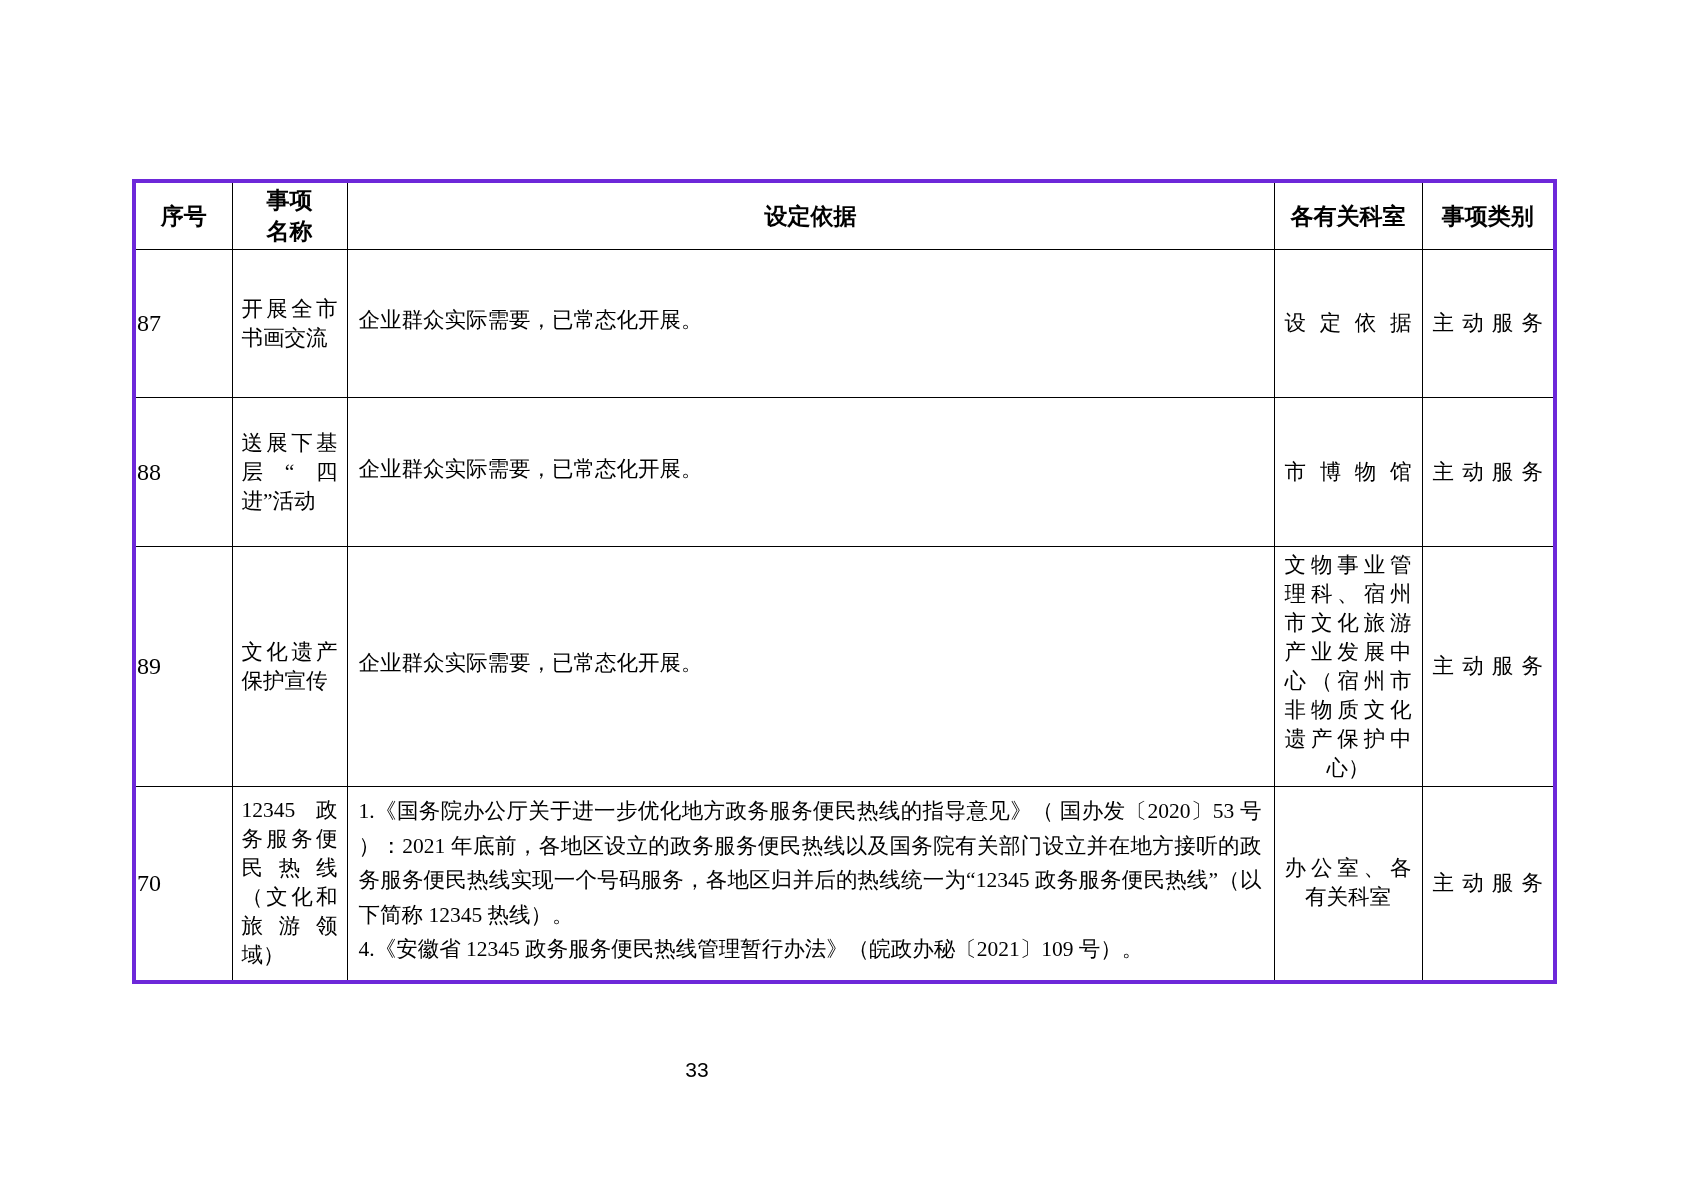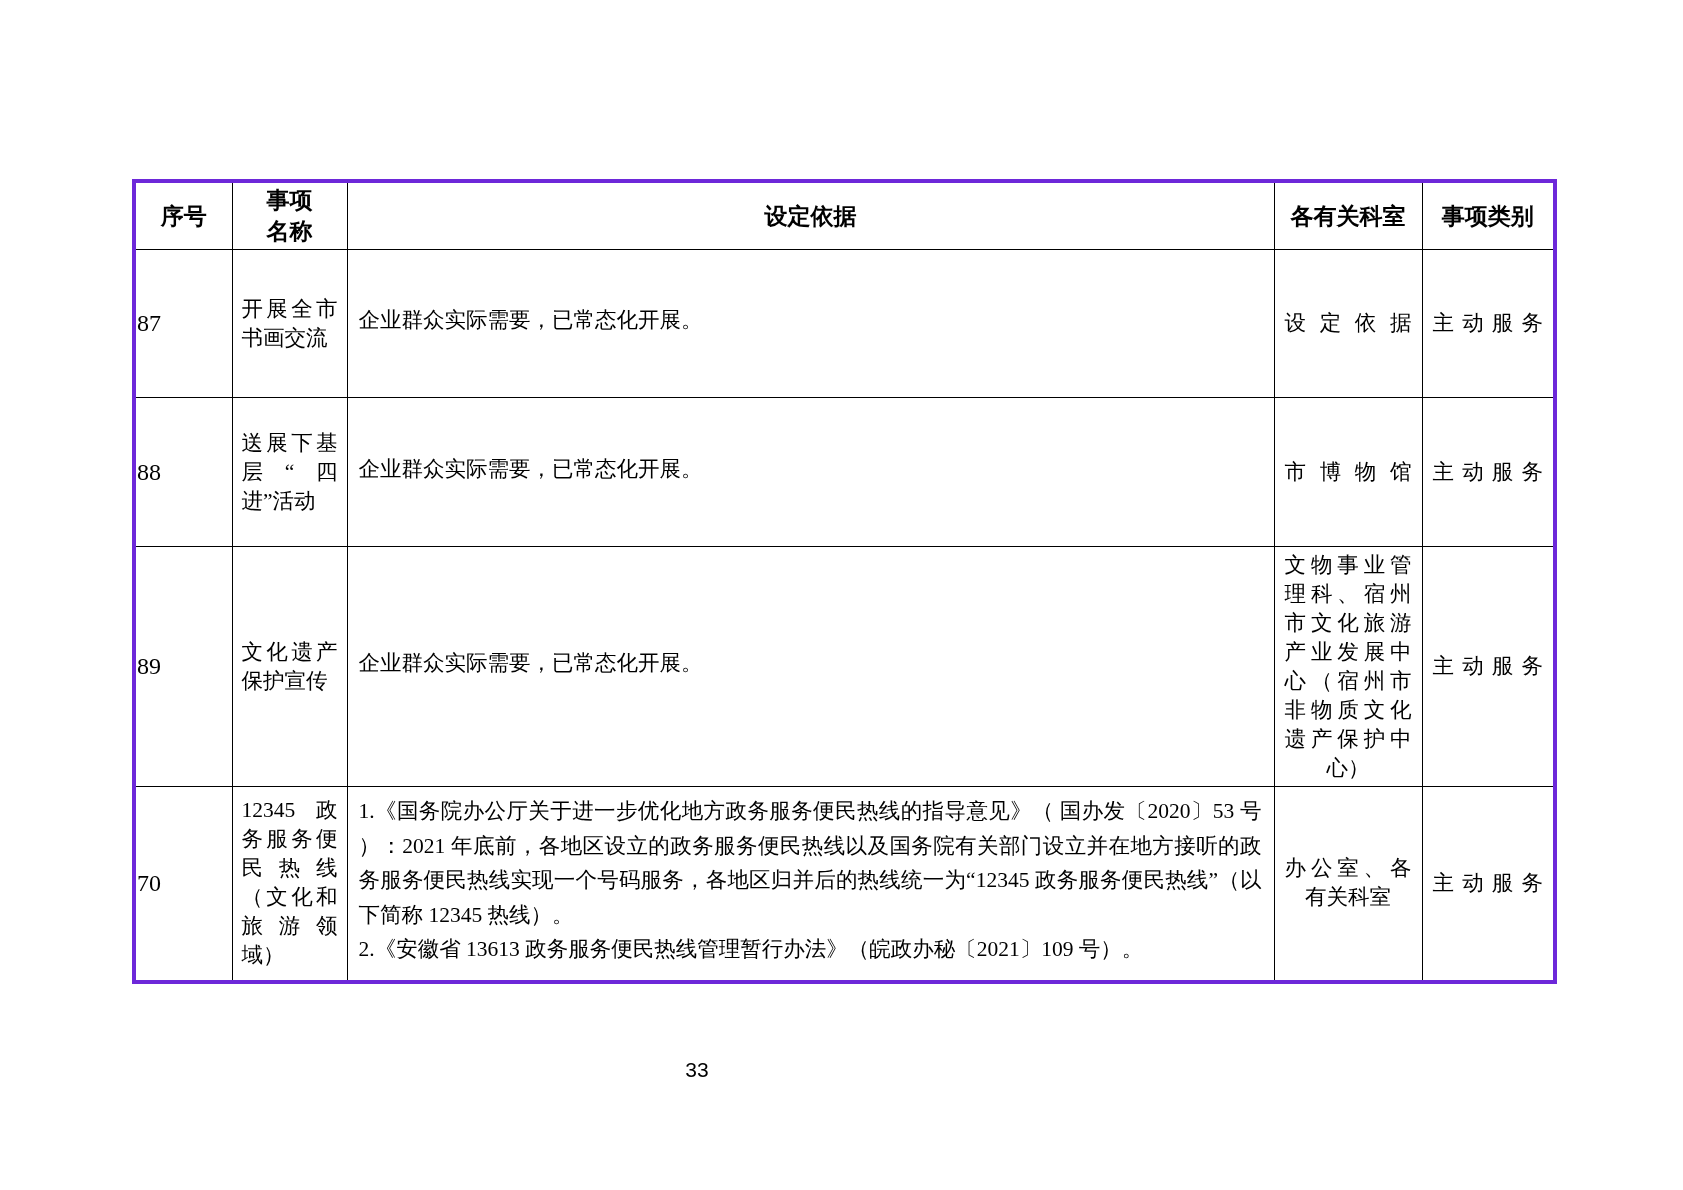--- a/index.html
+++ b/index.html
@@ -122,21 +122,21 @@
     </td>
     <td class="org-cell justify-lc">文物事业管理科、宿州市文化旅游产业发展中心（宿州市非物质文化遗产保护中心）</td>
     <td class="cat-cell distribute">主动服务</td>
   </tr>
 
   <tr style="height:195px">
     <td class="no-cell">70</td>
     <td class="name-cell">12345 政务服务便民热线（文化和旅游领域）</td>
     <td class="basis-cell">
       <p>1.《国务院办公厅关于进一步优化地方政务服务便民热线的指导意见》（ 国办发〔2020〕53 号 ）：2021 年底前，各地区设立的政务服务便民热线以及国务院有关部门设立并在地方接听的政务服务便民热线实现一个号码服务，各地区归并后的热线统一为“12345 政务服务便民热线”（以下简称 12345 热线）。</p>
-      <p>2.《安徽省 13613 政务服务便民热线管理暂行办法》（皖政办秘〔2021〕109 号）。</p>
+      <p>4.《安徽省 12345 政务服务便民热线管理暂行办法》（皖政办秘〔2021〕109 号）。</p>
     </td>
     <td class="org-cell justify-lc">办公室、各有关科室</td>
     <td class="cat-cell distribute">主动服务</td>
   </tr>
 </tbody>
   </table>
 
 <div class="page-num">33</div>
 
 </body></html>

